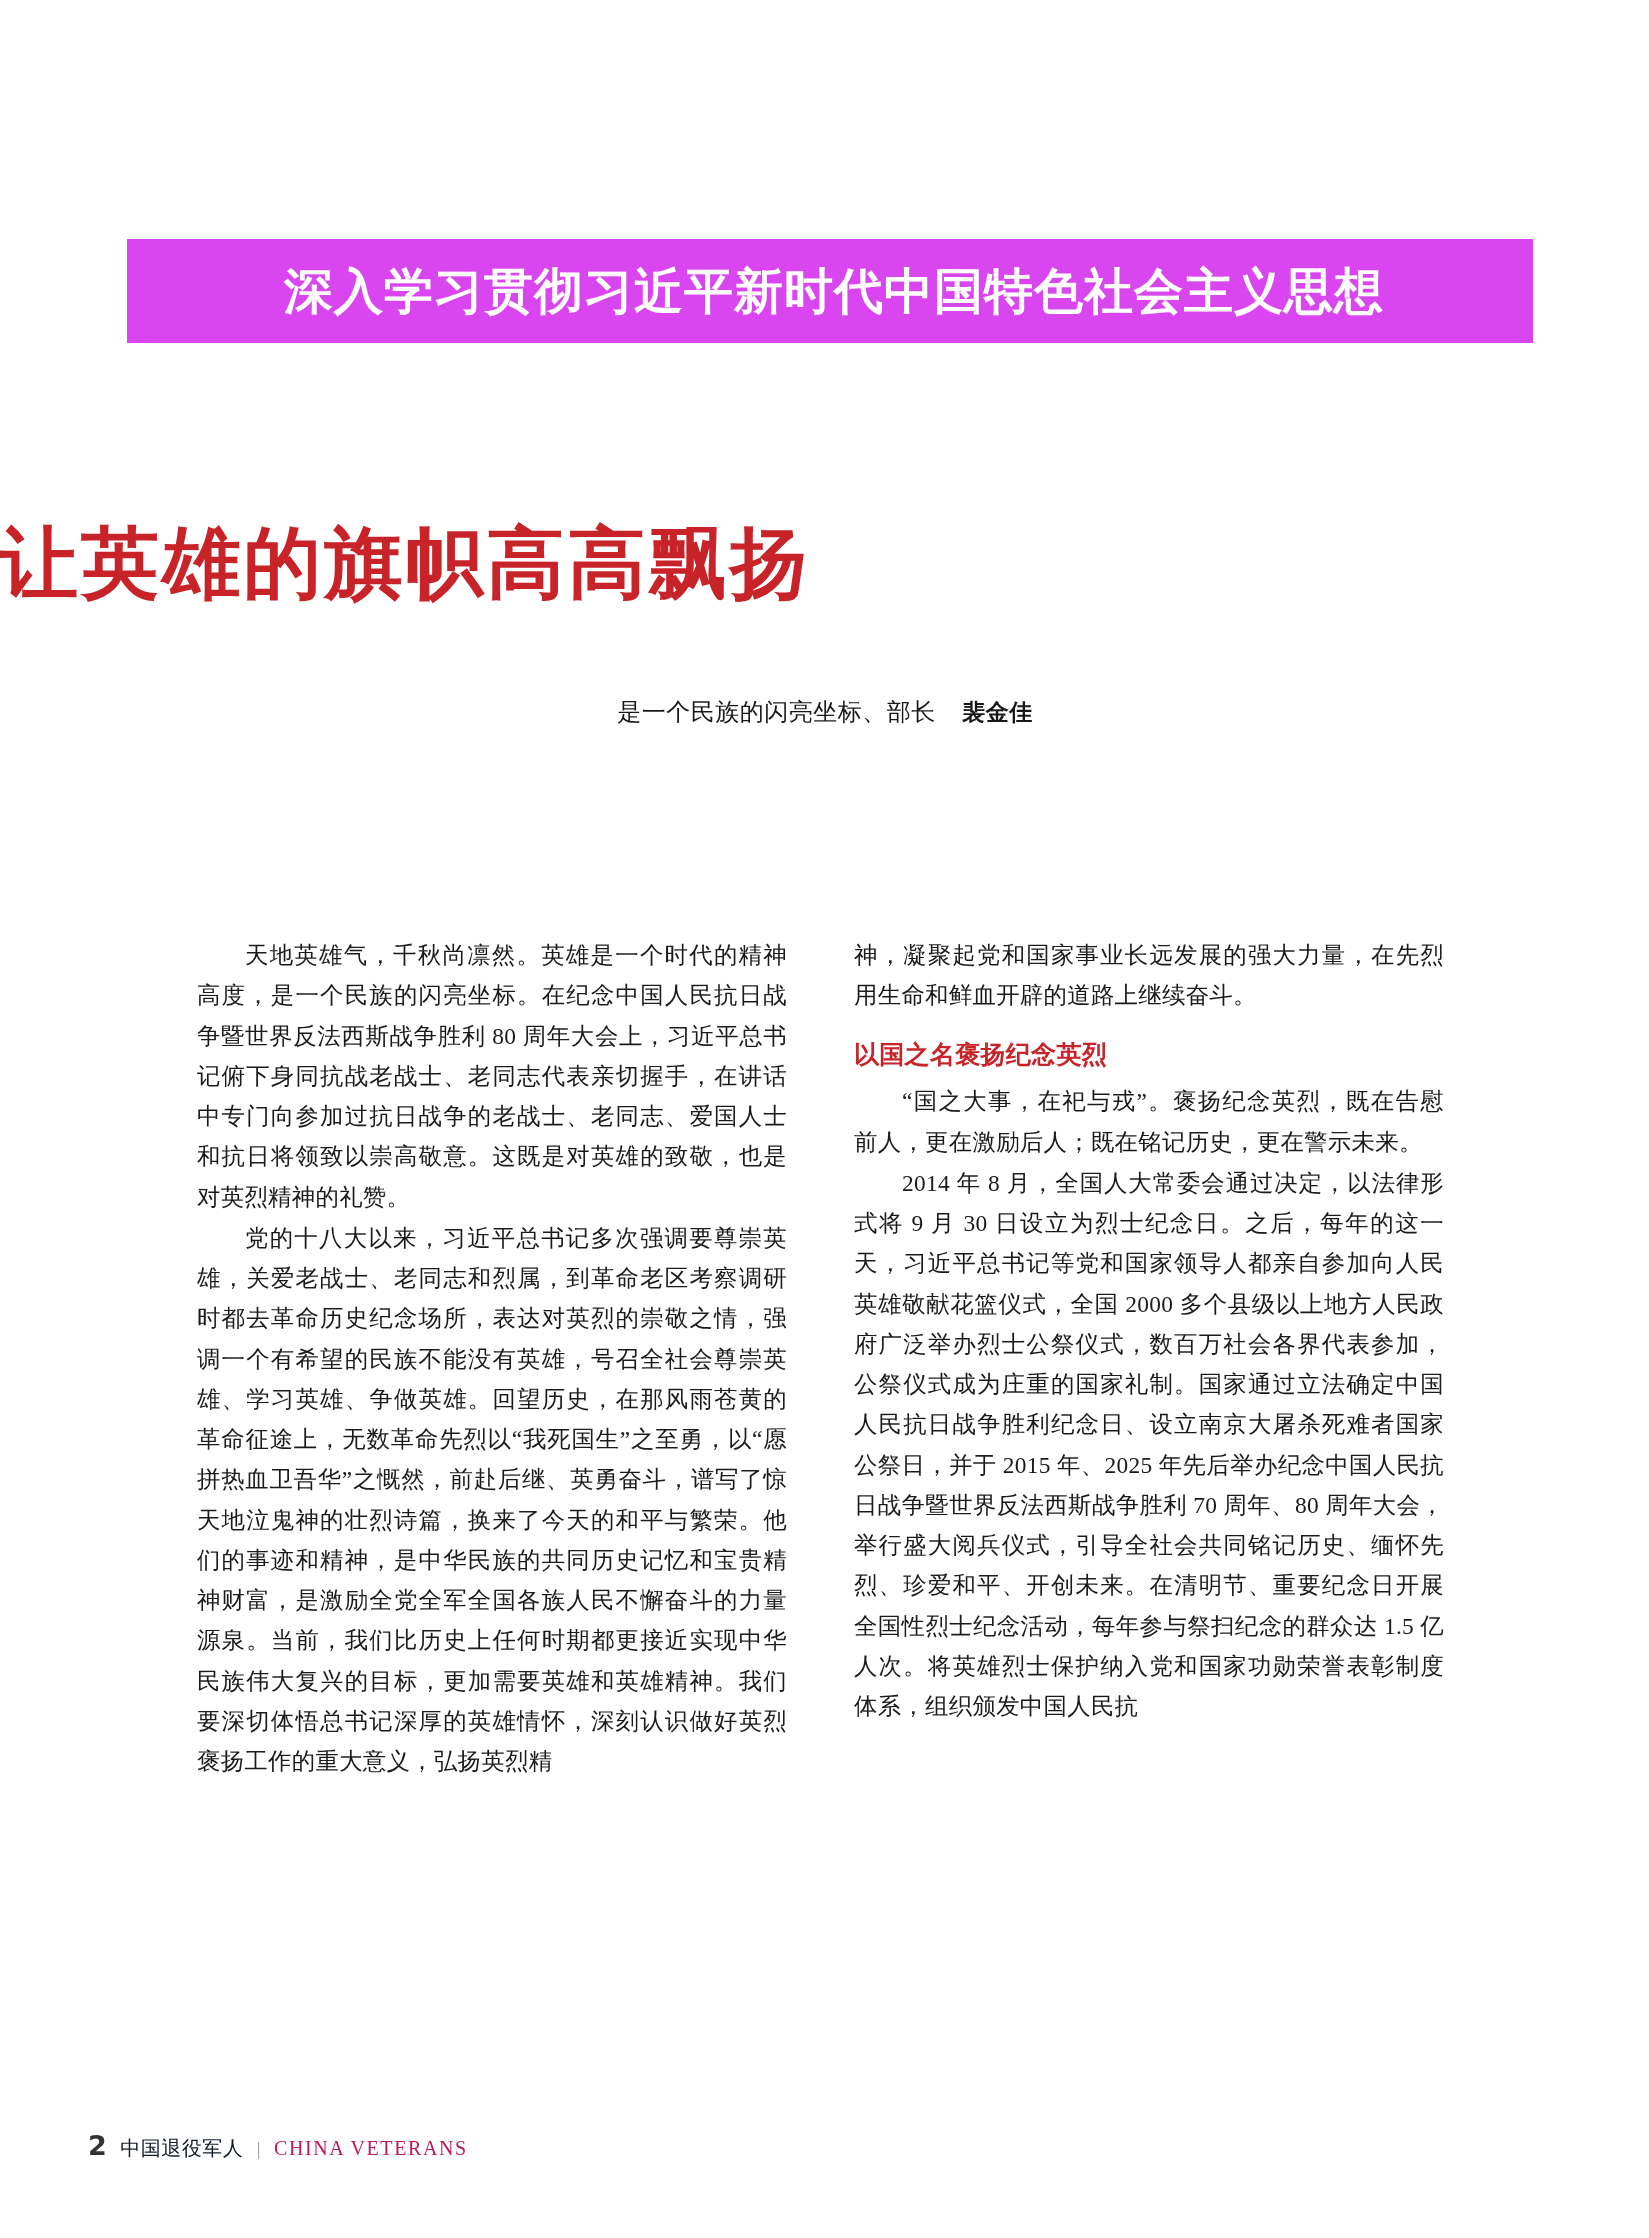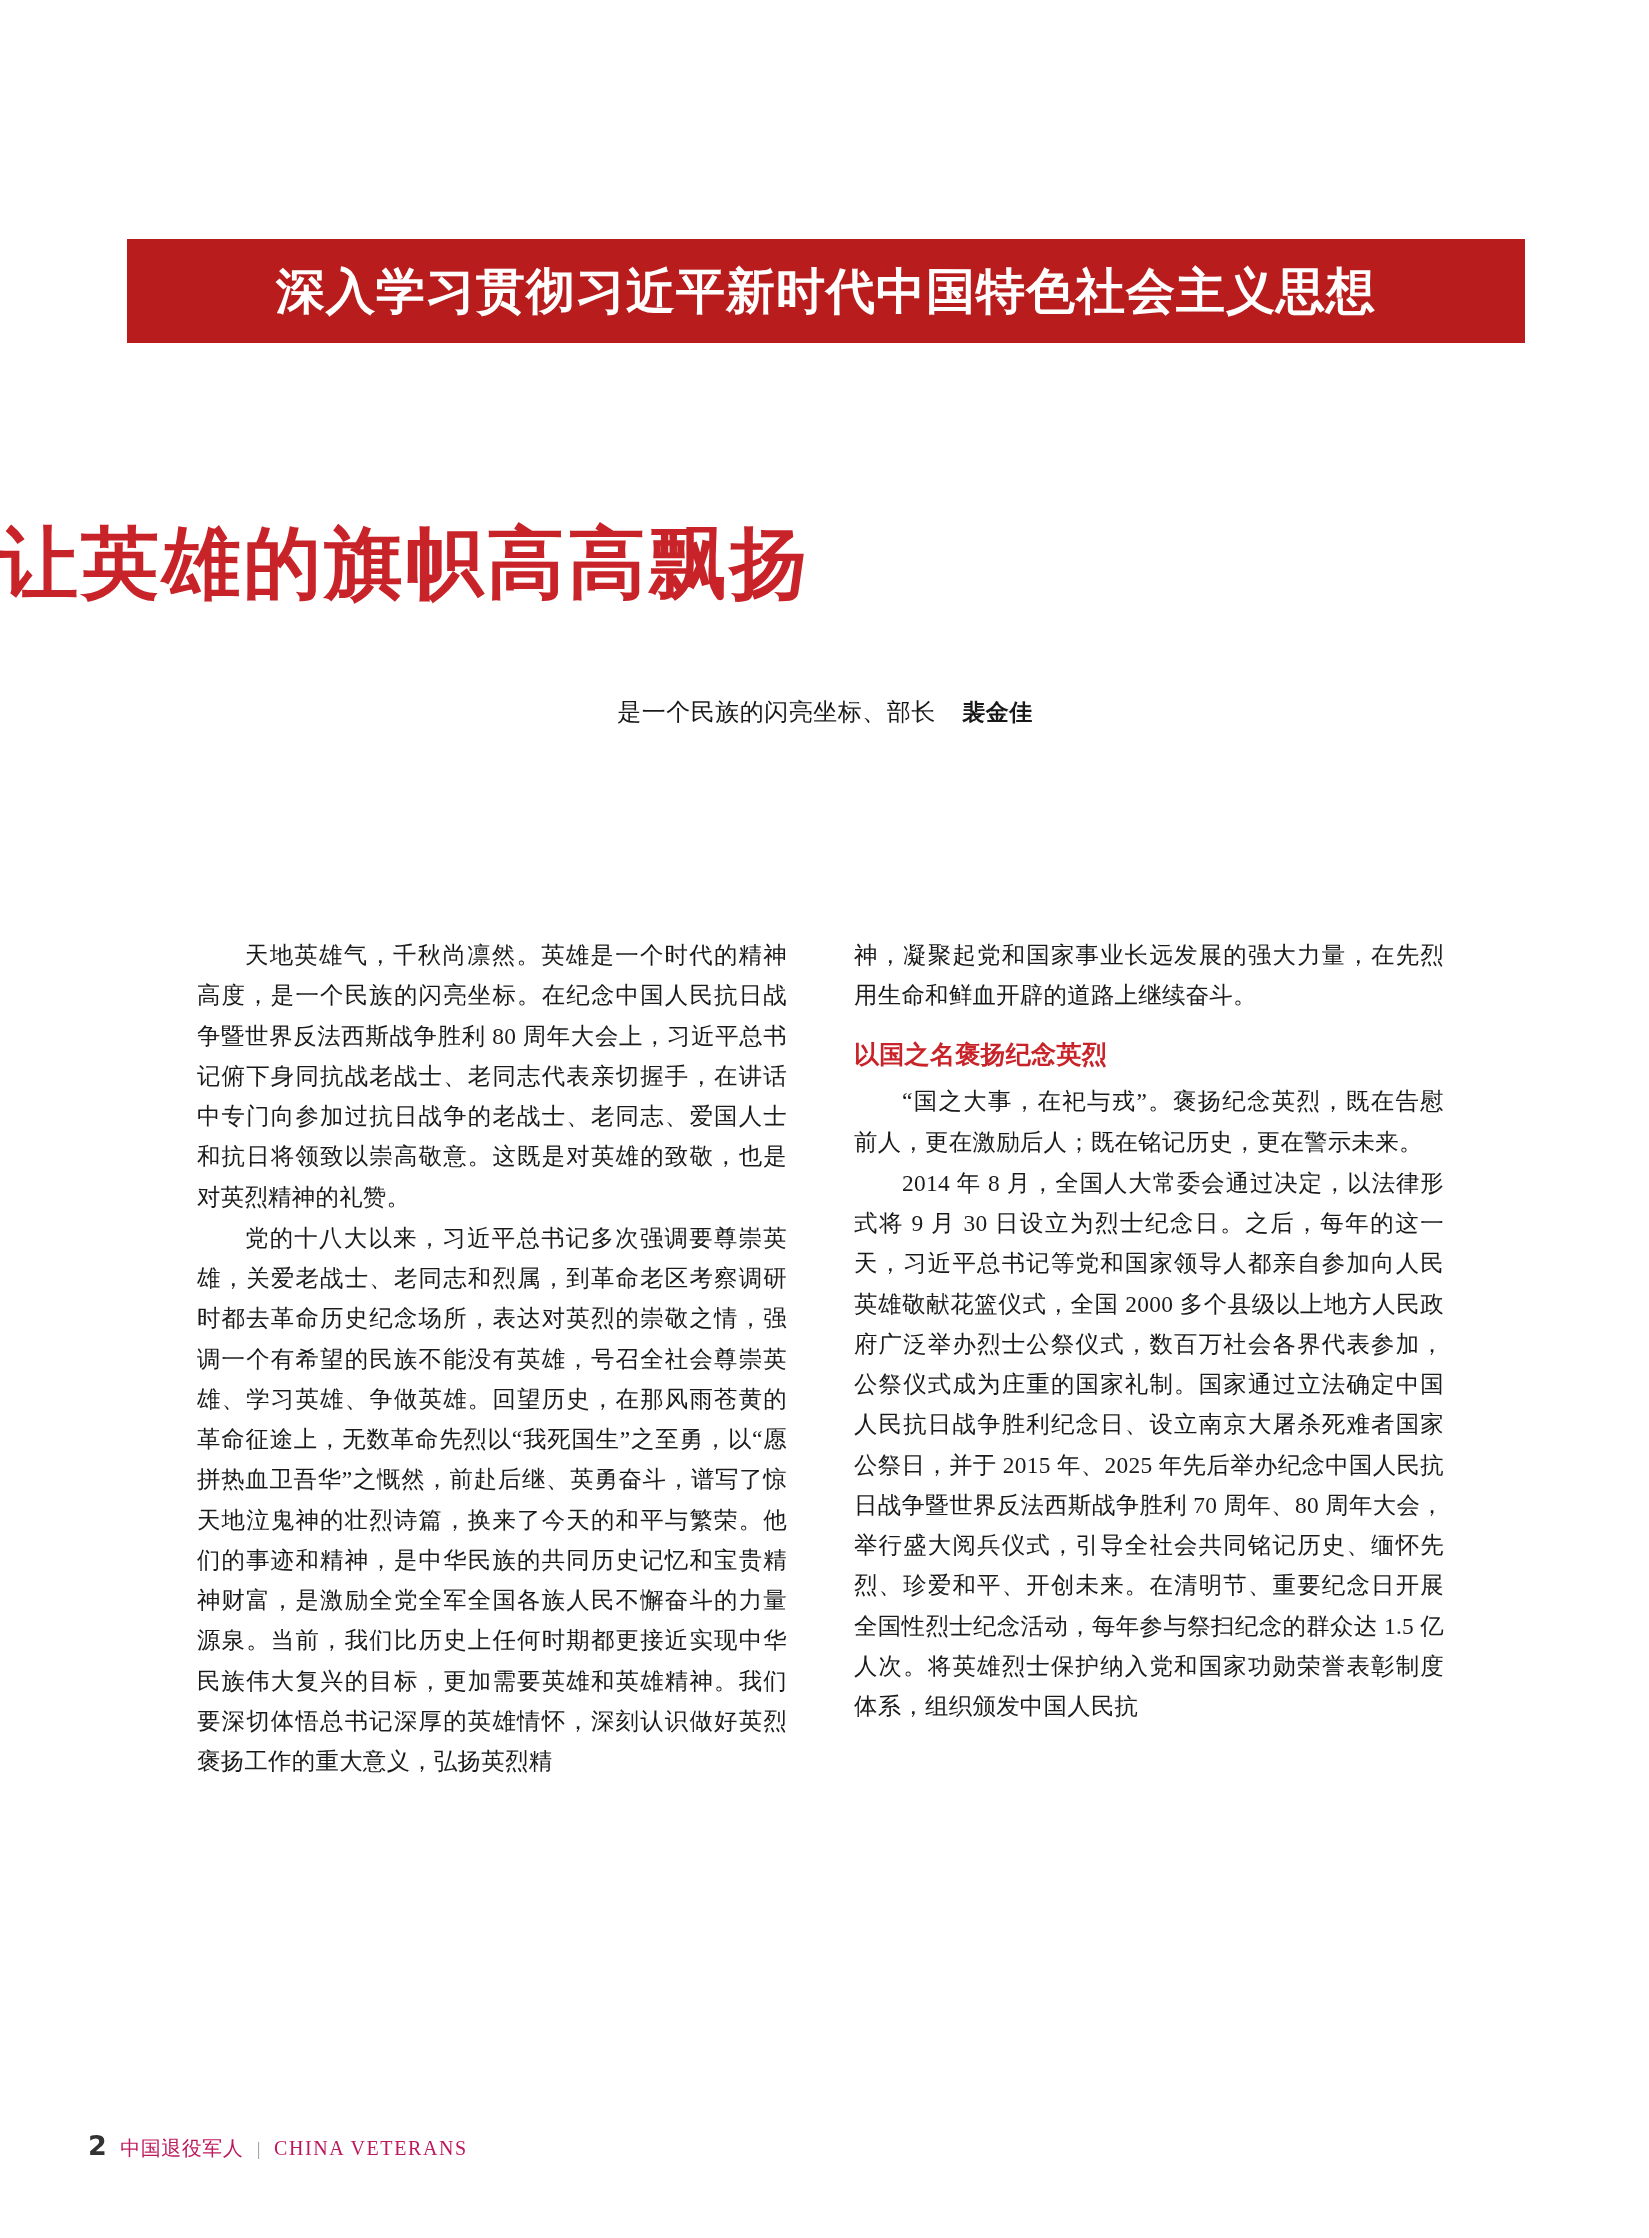--- a/index.html
+++ b/index.html
@@ -19,24 +19,25 @@
     inset: 0;
     background: #ffffff;
   }
   
   .banner {
     position: absolute;
     left: 127px;
     top: 239px;
     width: 1398px;
     height: 104px;
-    background: #b91c1c;
+    background: #d946ef;
     display: flex;
     align-items: center;
     justify-content: center;
+    padding-left: 8px;
   }
   .banner-text {
     color: #ffffff;
     font-family: "DejaVu Sans", "Liberation Sans", sans-serif;
     font-weight: bold;
     font-size: 49px;
     letter-spacing: 1px;
     line-height: 1;
     white-space: nowrap;
   }
@@ -117,21 +118,21 @@
   }
   .footer .pagenum {
     font-family: "DejaVu Sans", "Liberation Sans", sans-serif;
     font-weight: bold;
     font-size: 27px;
     color: #333333;
   }
   .footer .mag-cn {
     font-family: Liberation Sans, sans-serif;
     font-size: 20px;
-    color: #be185d;
+    color: #0f172a;
     letter-spacing: 0.5px;
   }
   .footer .sep {
     font-size: 18.7px;
     color: #999999;
   }
   .footer .mag-en {
     font-family: "Liberation Serif", serif;
     font-size: 20px;
     color: #be185d;

